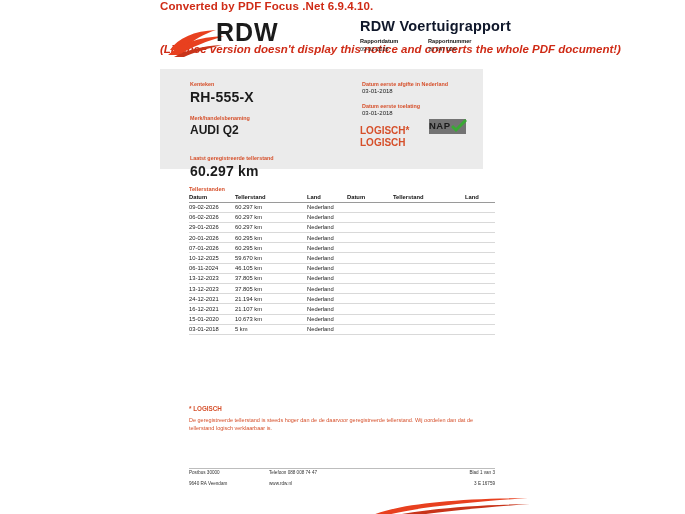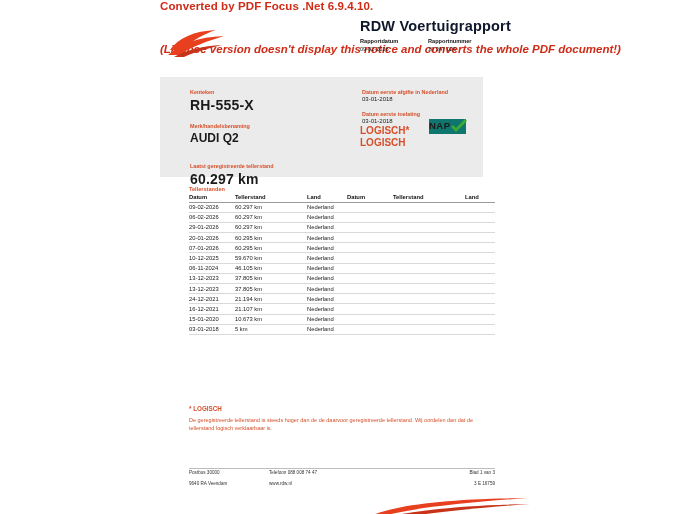--- a/index.html
+++ b/index.html
@@ -41,41 +41,40 @@
   .meta{position:absolute;left:360px;top:38px;font-size:5.6px;color:#333;}
   .meta-row{display:flex;}
   .meta-col{width:68px;}
   .meta-label{font-weight:bold;color:#111;font-size:5.6px;}
   .meta-val{font-size:5.6px;color:#222;margin-top:2px;}
 
   
   .card{
     position:absolute;left:160px;top:69px;width:323px;height:100px;
     background:#ebebeb;
-    margin-top:8px;
   }
   .card .lbl{
     font-size:5.4px;color:#d6502b;font-weight:bold;
   }
   .card .big{
     font-size:14px;font-weight:bold;color:#1b1b1b;letter-spacing:.2px;
   }
   .card .med{
     font-size:12px;font-weight:bold;color:#1b1b1b;
   }
   .c-left{position:absolute;left:30px;top:12px;width:160px;}
   .c-right{position:absolute;left:202px;top:12px;width:120px;}
   .card .small-val{font-size:6px;color:#222;margin-top:1px;}
   .logisch{
     position:absolute;left:360px;top:125px;
     font-size:10px;font-weight:bold;color:#d6502b;line-height:12px;
   }
   .nap-box{
     position:absolute;left:429px;top:119px;width:37px;height:15px;
-    background:#0f766e;border:0;
+    background:#737373;border:0;
   }
   .nap-text{
     position:absolute;left:0;top:1px;font-size:9.5px;font-weight:bold;color:#1b1b1b;
     letter-spacing:.5px;
   }
   .nap-check{position:absolute;left:22px;top:0px;}
 
   
   .tbl-title{
     position:absolute;left:189px;top:186px;
@@ -137,20 +136,21 @@
 
   <div class="conv-line1">Converted by PDF Focus .Net 6.9.4.10.</div>
   <div class="conv-line2">(License version doesn't display this notice and converts the whole PDF document!)</div>
 
   <div class="logo-wrap">
     <svg class="logo-swoosh" width="58" height="30" viewBox="0 0 58 30">
       <path d="M2 22 C10 10, 26 3, 48 2 C36 6, 24 12, 16 22 Z" fill="#e8401f"></path>
       <path d="M0 27 C12 16, 30 9, 56 8 C40 13, 22 19, 12 27 Z" fill="#e8401f"></path>
       <path d="M6 29 C18 22, 34 18, 54 17 C38 21, 24 25, 16 29 Z" fill="#c8341a"></path>
     </svg>
+    <div class="logo-text">RDW</div>
   </div>
 
   <div class="doc-title">RDW Voertuigrapport</div>
   <div class="meta">
     <div class="meta-row">
       <div class="meta-col">
           <div class="meta-label">Rapportdatum</div>
         </div>
       <div class="meta-col">
           <div class="meta-label">Rapportnummer</div>

